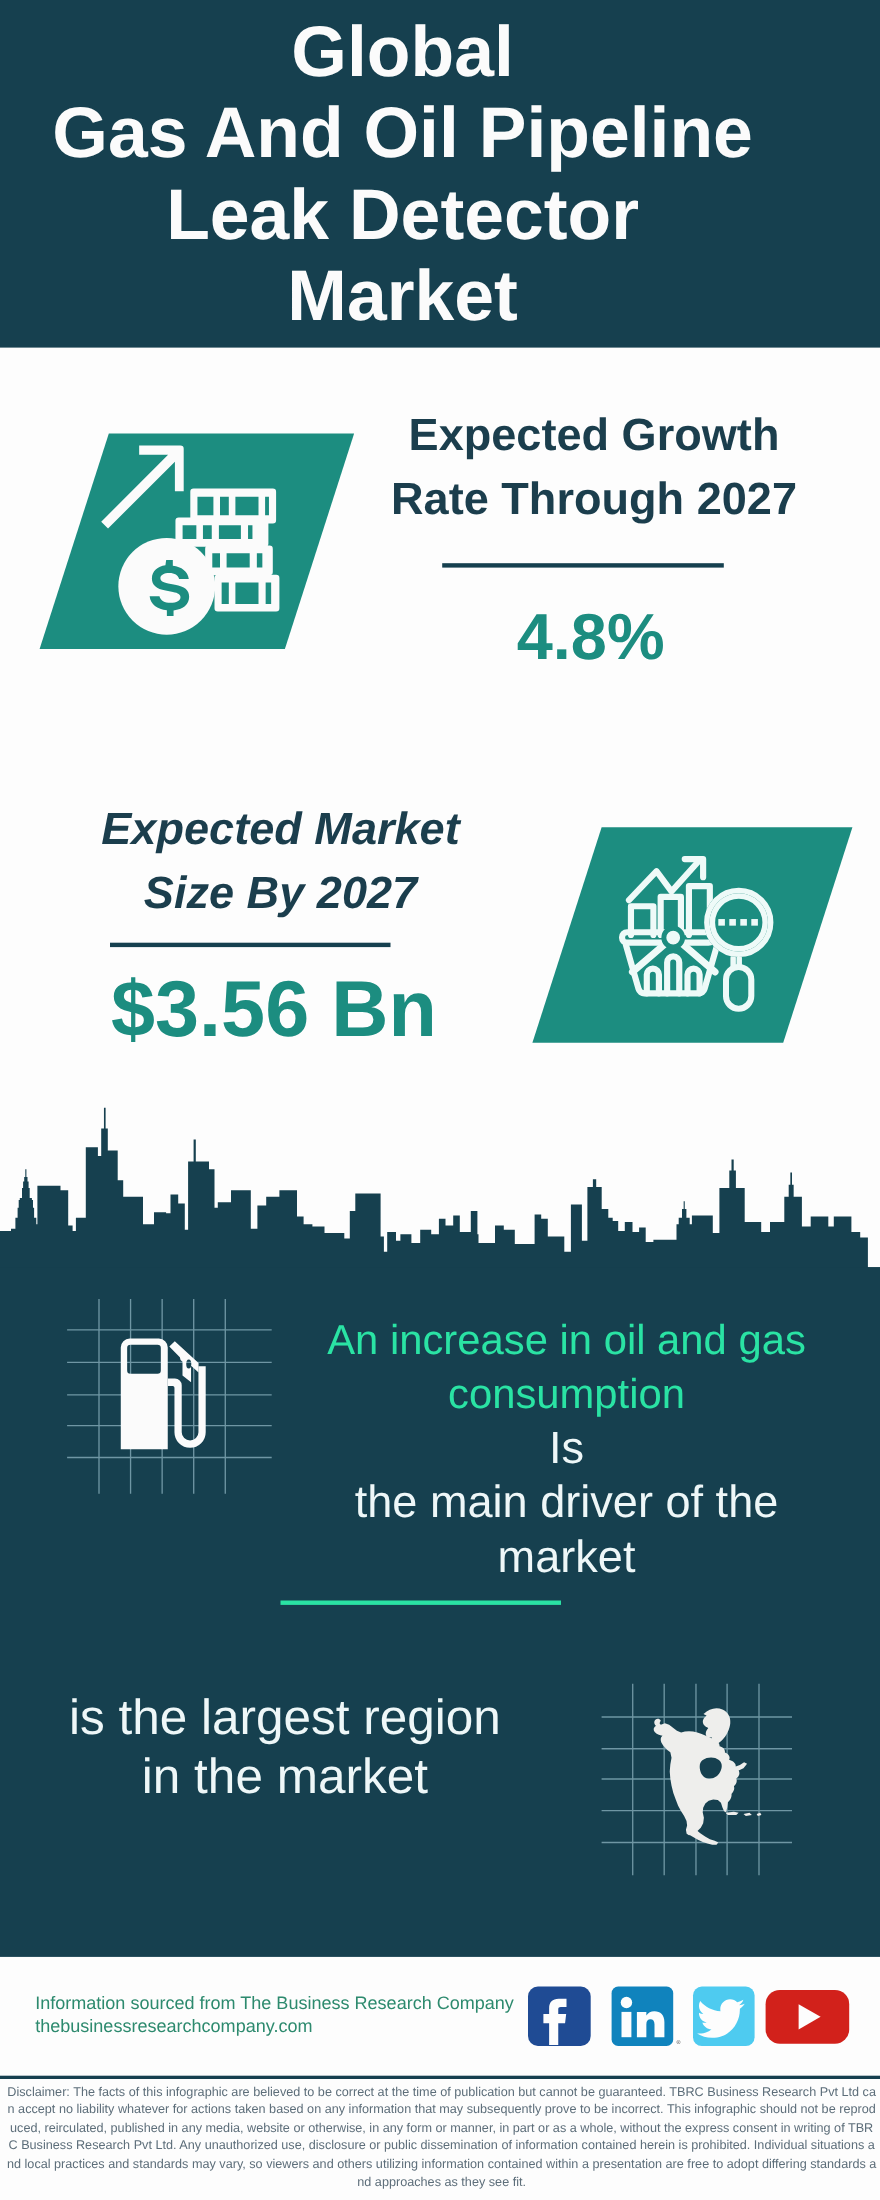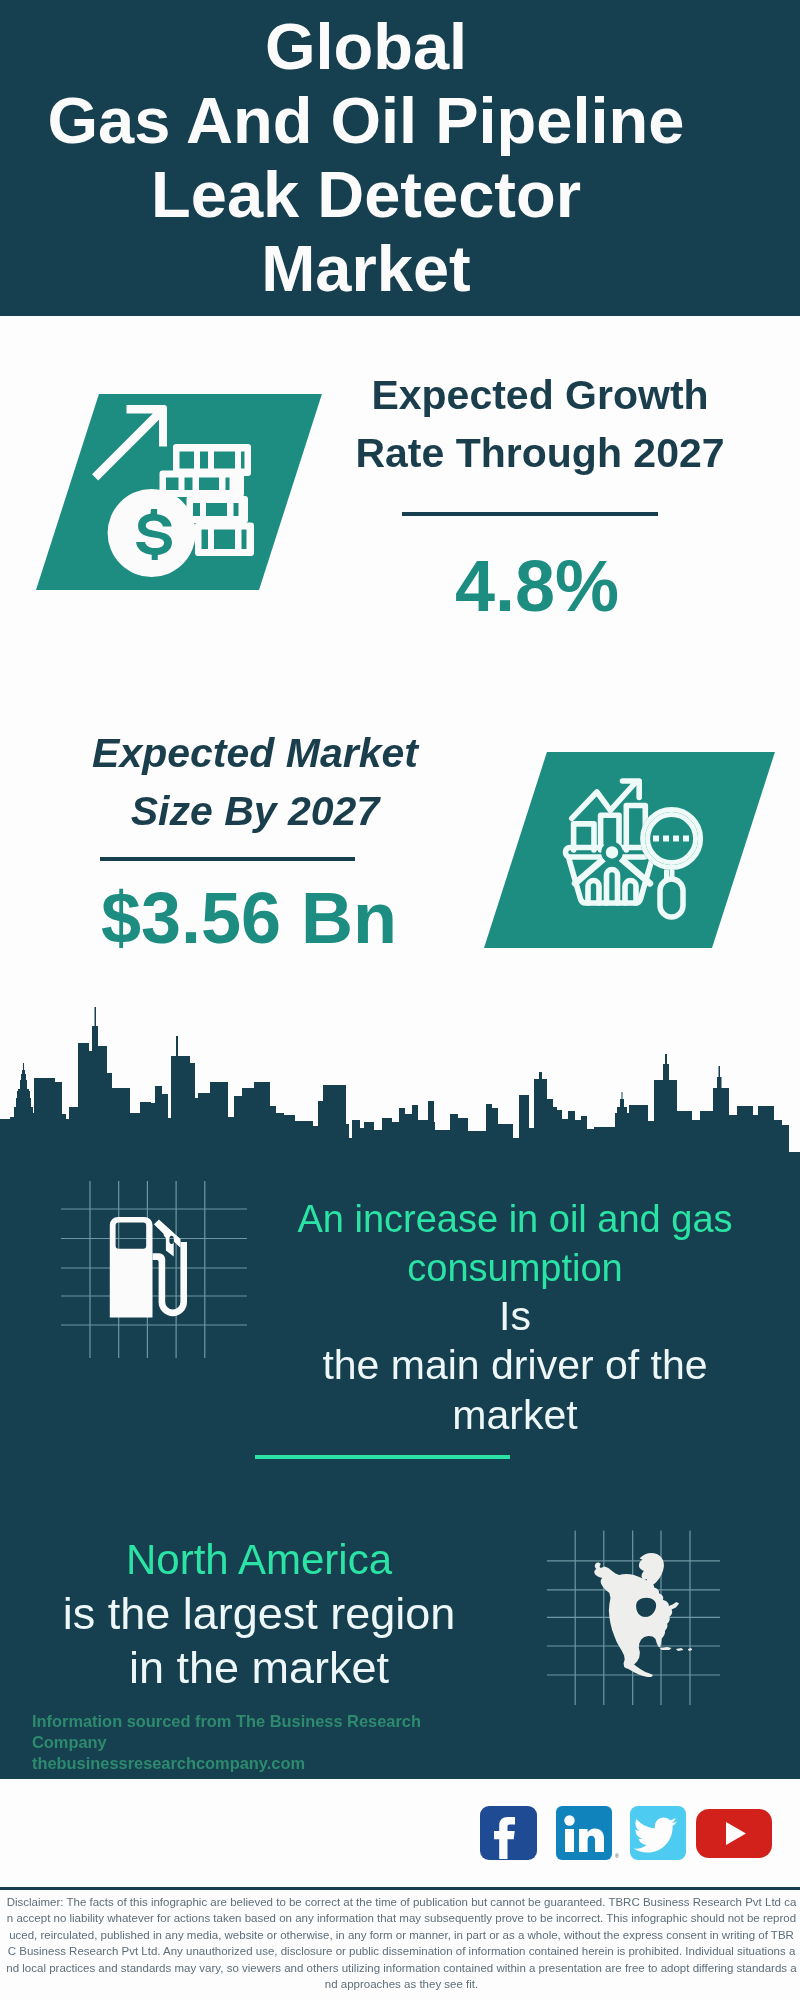--- a/index.html
+++ b/index.html
@@ -10,21 +10,21 @@
   .header{position:absolute;left:0;top:0;width:800px;height:316px;background:#16404f;}
   .header-title{position:absolute;left:0;top:10px;width:732px;text-align:center;color:#fbfbfb;font-weight:bold;line-height:74px;}
   .t1{font-size:65px;}
 
   
   .para{position:absolute;background:#1c8d80;transform:skewX(-17.8deg);}
 
   
   .stat-label{position:absolute;color:#1b3e4d;font-weight:bold;text-align:center;line-height:1.42;font-size:41px;}
   .rule{position:absolute;height:4px;background:#16404f;}
-  .stat-value{position:absolute;color:#1c8d80;font-weight:bold;text-align:center;font-size:72px;line-height:1;}
+  .stat-value{position:absolute;color:#1c8d80;font-weight:bold;text-align:center;font-size:59px;line-height:1;}
 
   
   .hl{color:#2ae3a4;font-weight:normal;font-size:38px;line-height:1.28;}
   .drv{position:absolute;color:#eef7f8;text-align:center;font-size:41px;line-height:1.2;}
   .grule{position:absolute;height:4px;background:#2ae3a4;}
   .rgn{font-size:45px;line-height:1.2;}
   .rgn .hl{font-size:42px;line-height:1.25;}
   .src-text{position:absolute;color:#2d8a6e;font-size:16.4px;line-height:21px;}
   .hr-dark{position:absolute;height:3px;background:#16404f;}
   .disclaimer{position:absolute;color:#5d6e7a;font-size:11.5px;line-height:16.4px;text-align:center;word-break:break-all;}
@@ -140,26 +140,25 @@
 
   <div class="drv" style="left:250px;top:1195px;width:530px;">
     <div class="hl">An increase in oil and gas consumption</div>
     <div>Is</div>
     <div>the main driver of the</div>
     <div>market</div>
   </div>
   <div class="grule" style="left:255px;top:1455px;width:255px;"></div>
 
   <div class="drv rgn" style="left:14px;top:1534px;width:490px;">
-    <div class="hl">North America</div>
     <div>is the largest region</div>
     <div>in the market</div>
   </div>
 
-  <div class="src-text" style="left:32px;top:1711px;width:460px;font-weight:bold;">
+  <div class="src-text" style="left:32px;top:1811px;width:460px;">
     <div>Information sourced from The Business Research Company</div>
     <div>thebusinessresearchcompany.com</div>
   </div>
 
   <svg style="position:absolute;left:470px;top:1800px;width:320px;height:70px;" viewBox="0 0 320 70">
 
     <g>
       <rect x="10" y="6" width="57" height="54" rx="9" fill="#1f4b94"></rect>
       <path d="M45 24.5 h-5.2 c-1.6 0-2.3 .8-2.3 2.1 V31 h7.2 l-1 8.3 h-6.2 V59 h-8.3 V39.3 H24 V31 h5.2 v-5.4 c0-5.4 3-8.6 8.7-8.6 H45 Z" fill="#fdfdfd"></path>
     </g>

